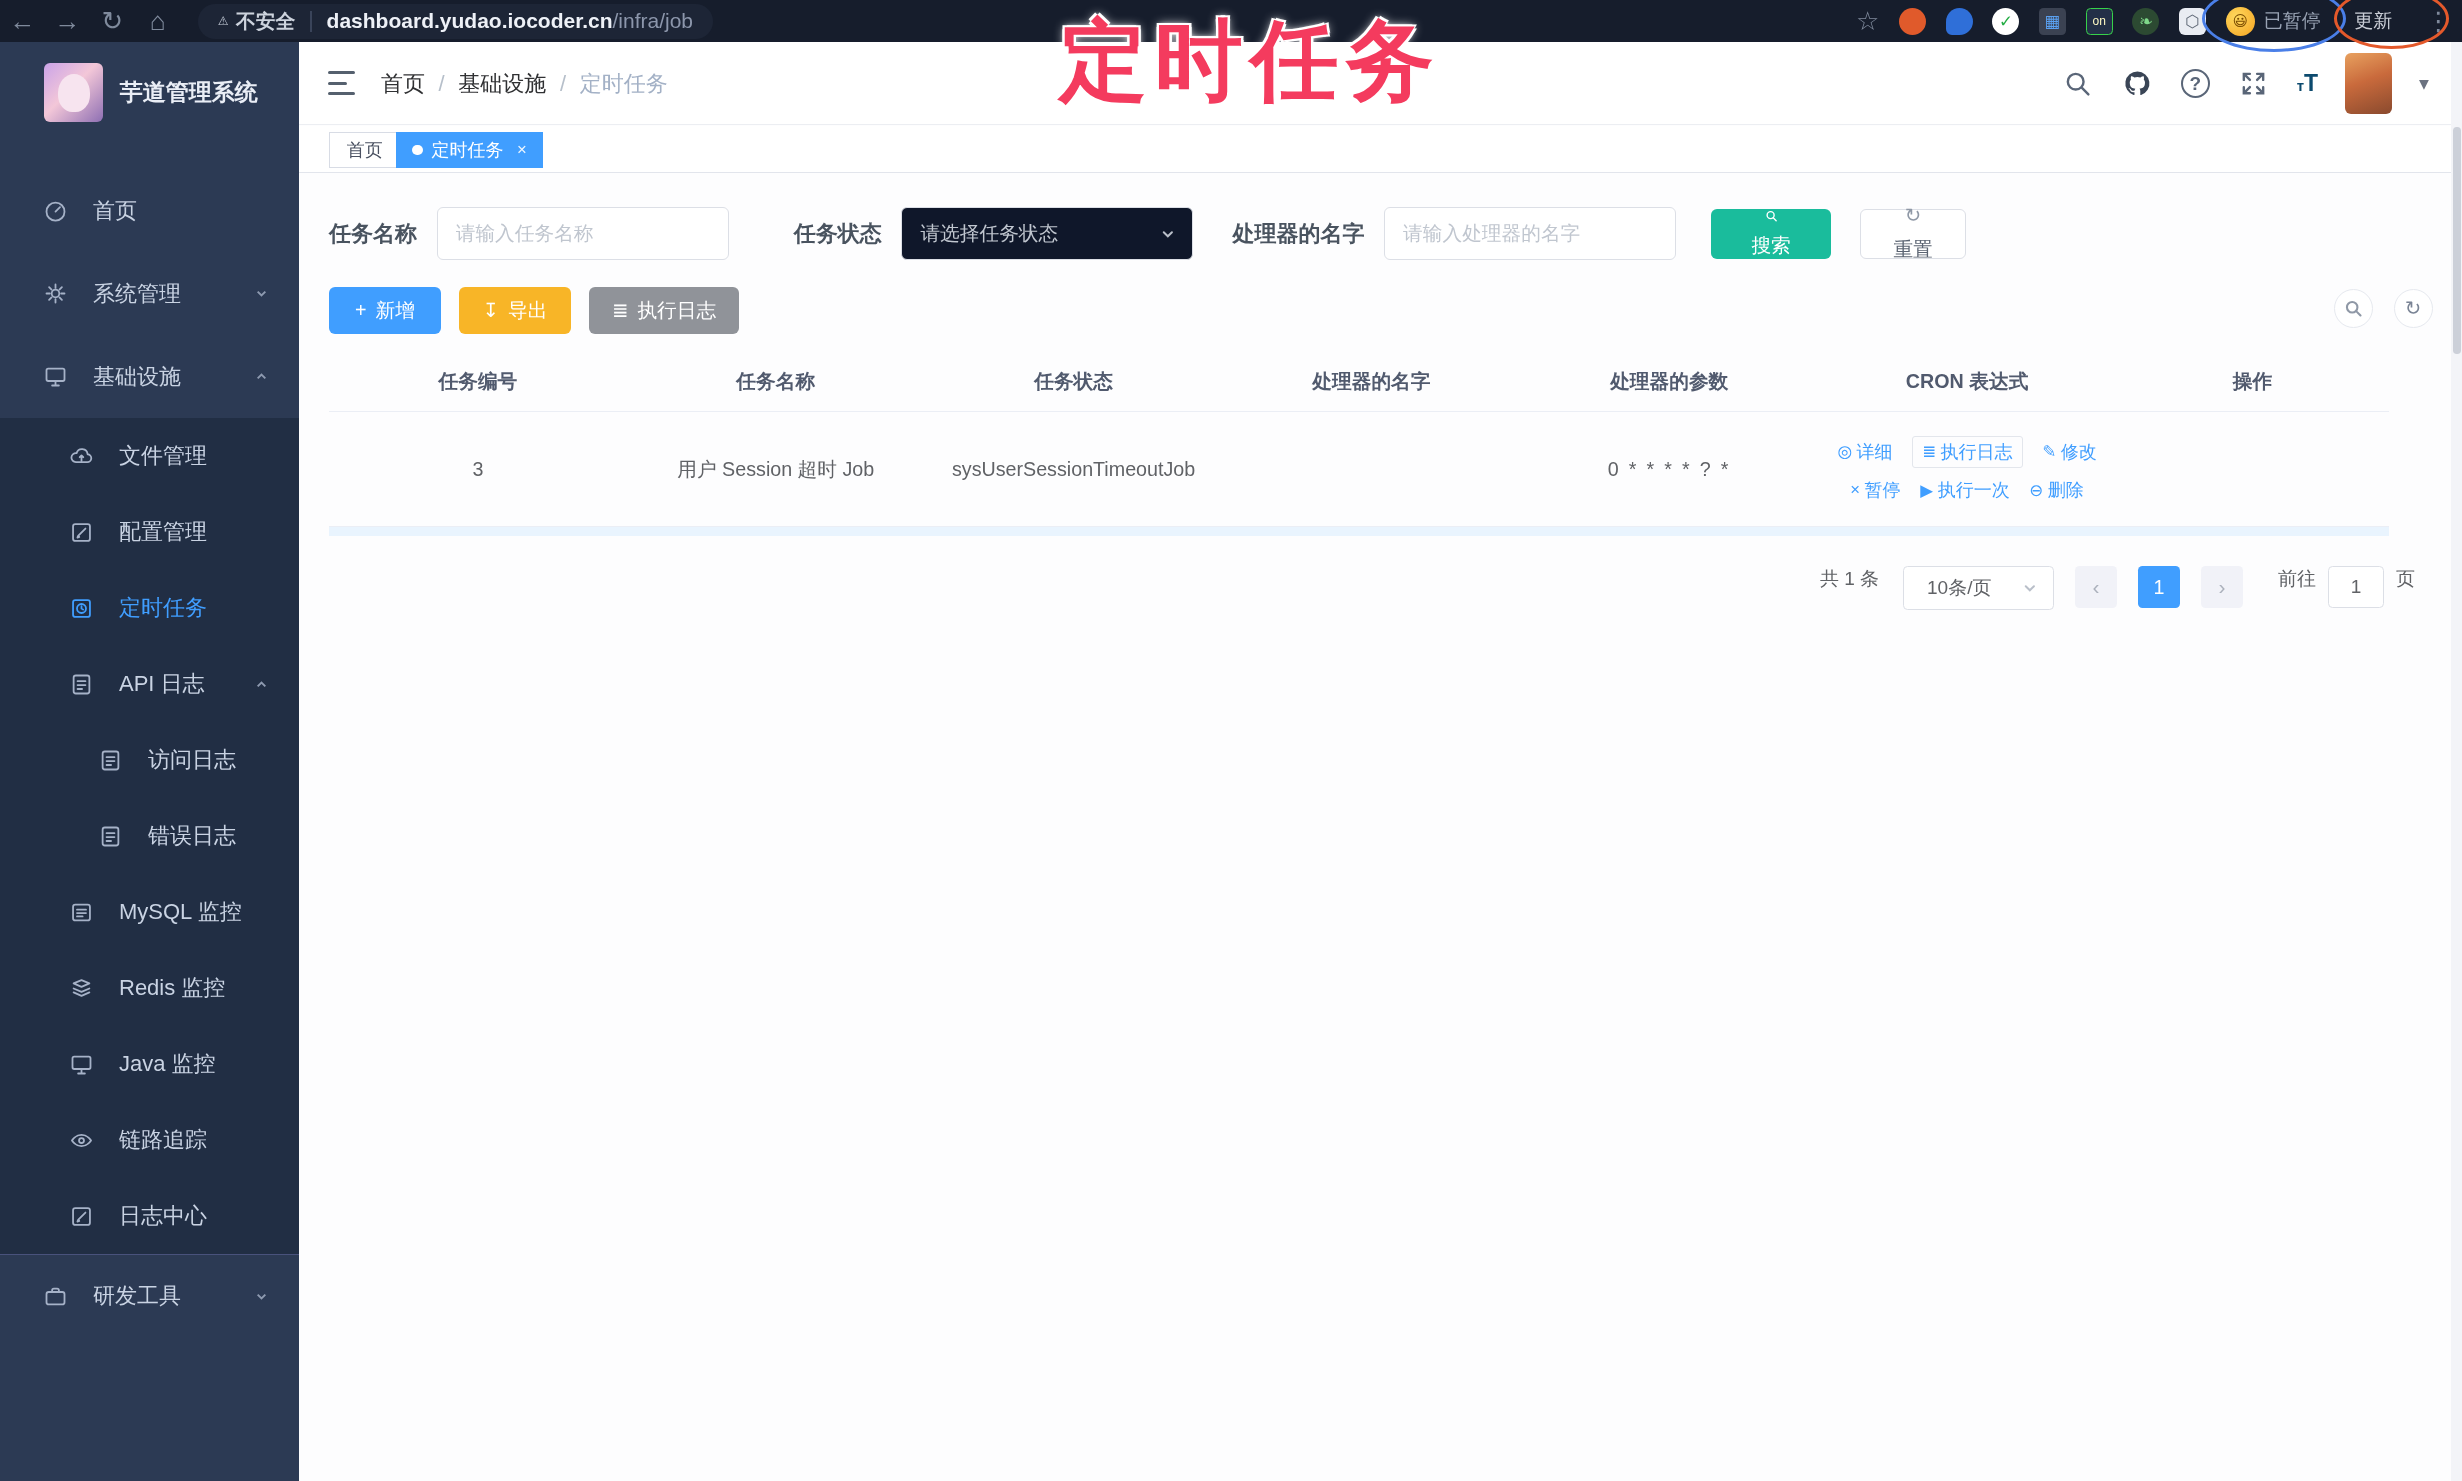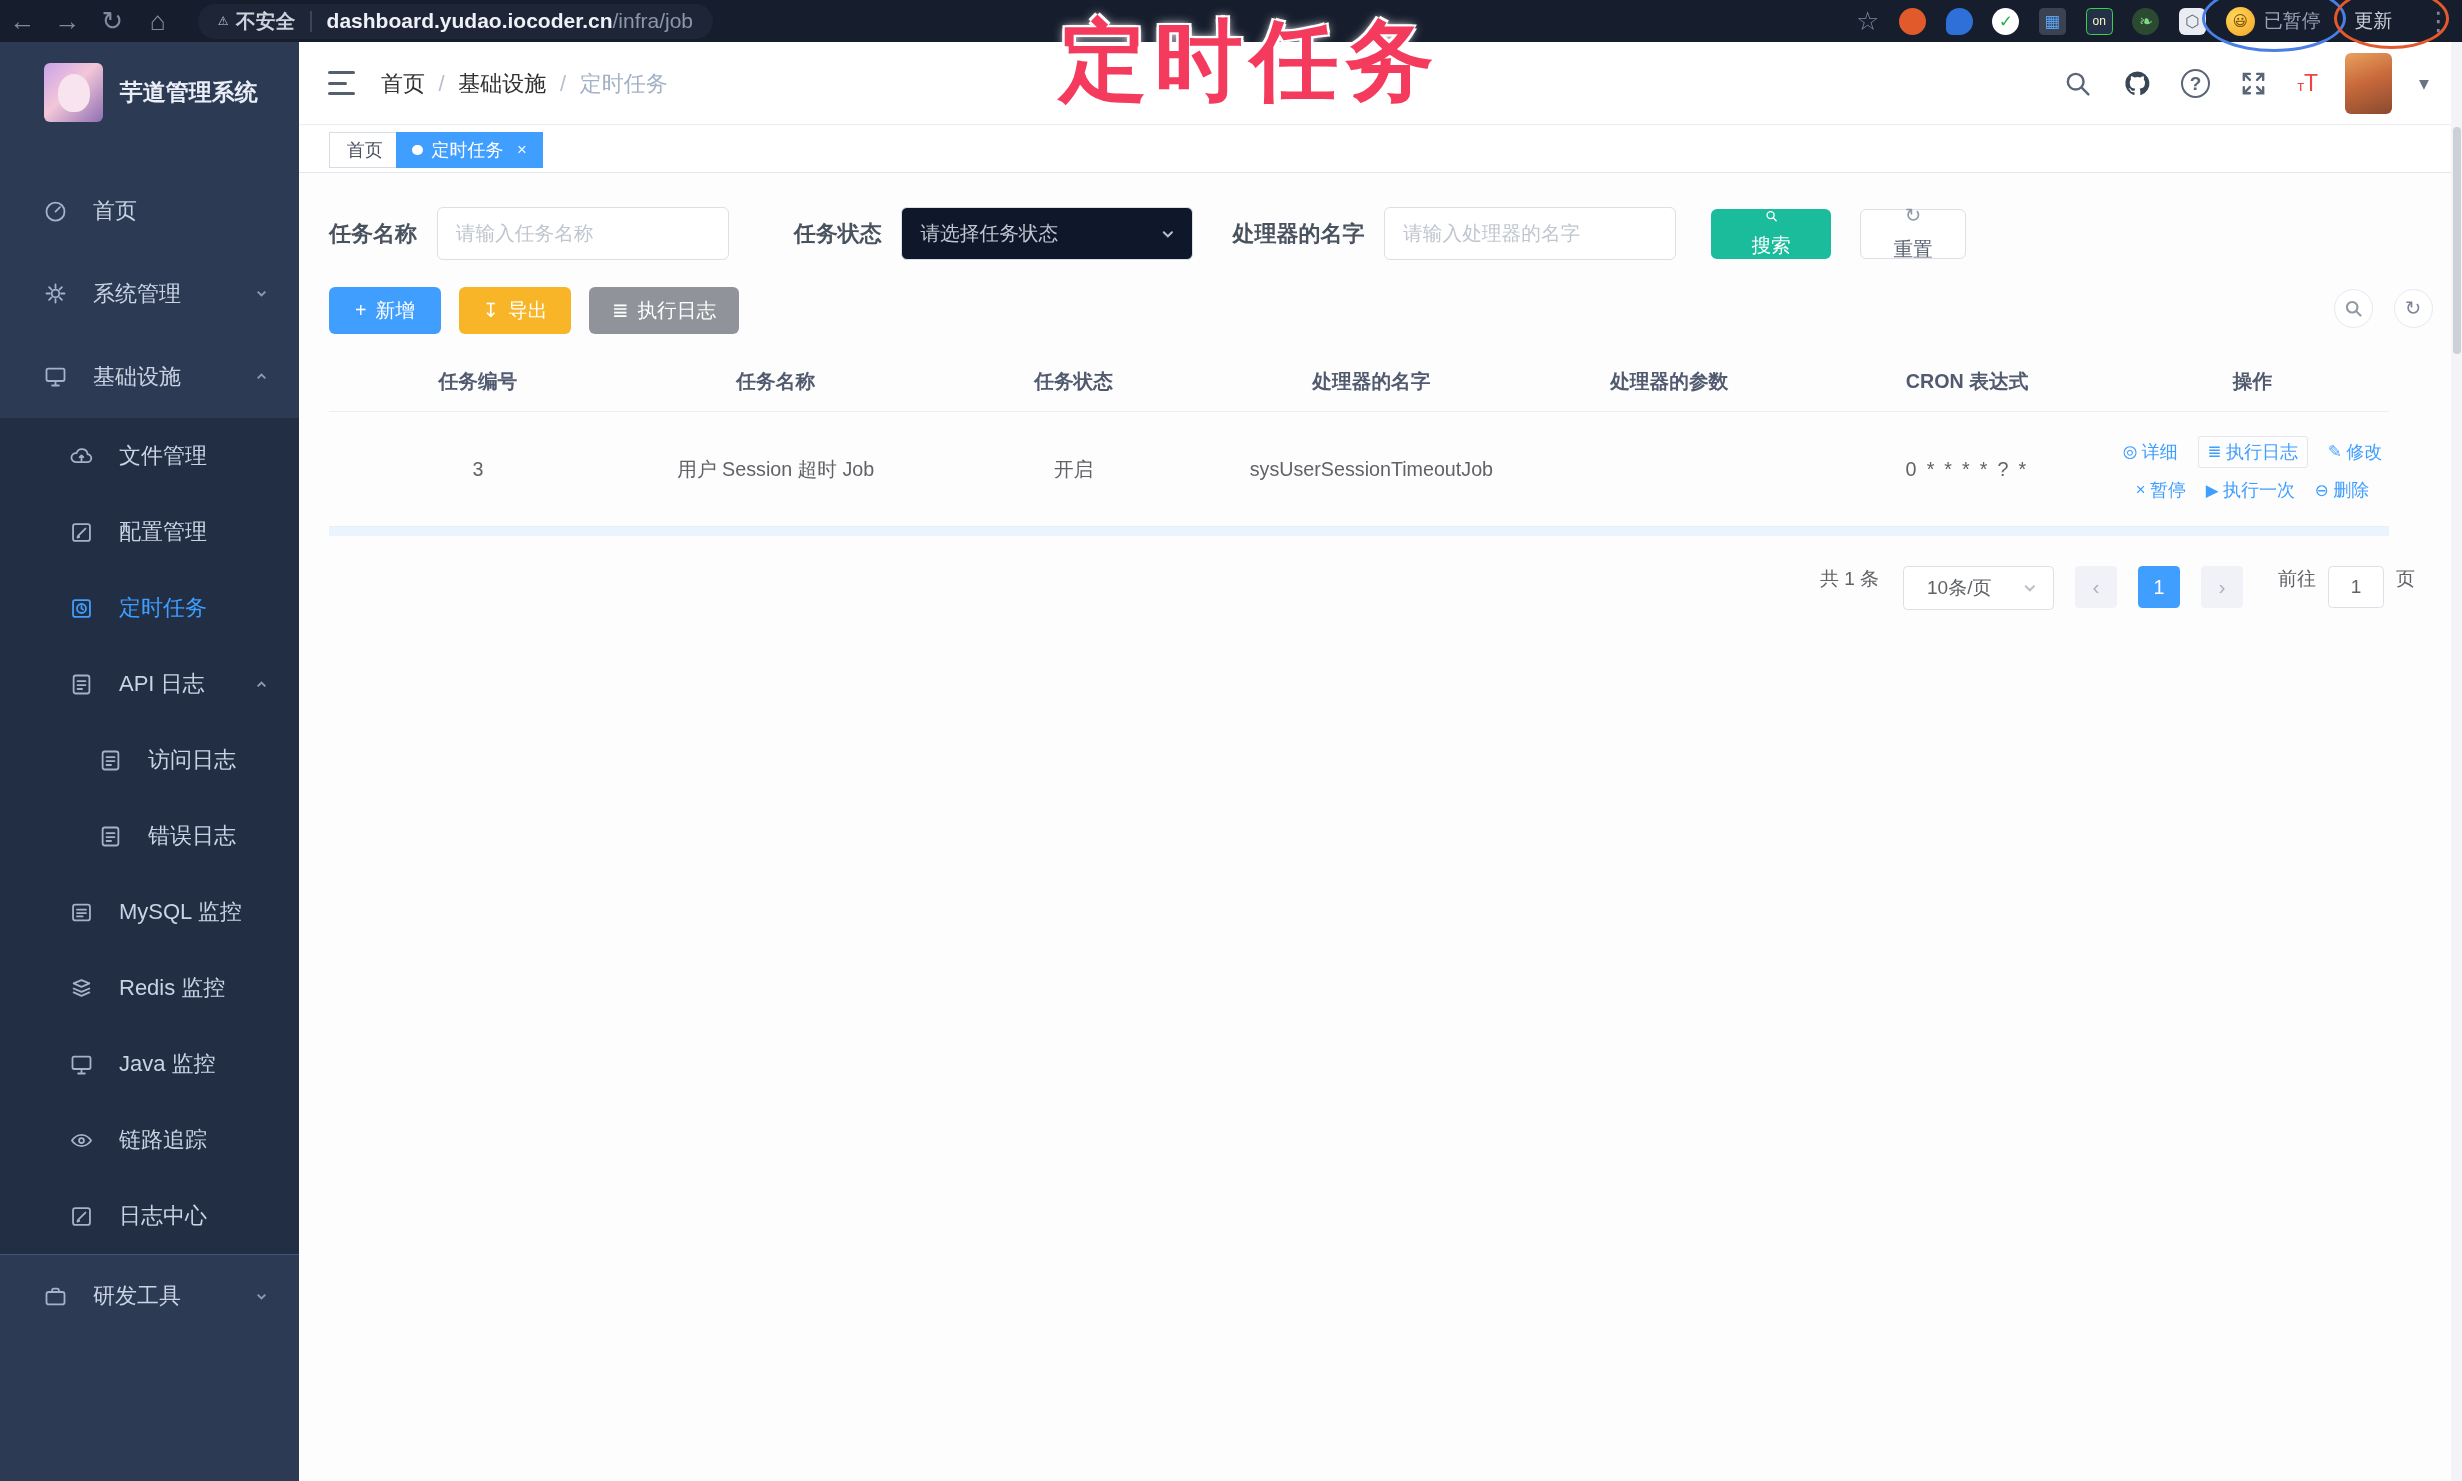--- a/index.html
+++ b/index.html
@@ -67,21 +67,21 @@
   .burger i{display:block;height:3px;background:#55606e;border-radius:1.5px;}
   .burger i:nth-child(2){width:72%;}
   .crumbs{position:absolute;left:82px;top:0;height:83px;display:flex;align-items:center;font-size:22px;color:#303133;}
   .crumbs .sep{margin:0 13.6px;color:#b6bfca;}
   .crumbs .cur{color:#a3b1c6;}
   .hicons{position:absolute;right:33px;top:0;height:83px;display:flex;align-items:center;gap:27px;}
   .hic{width:33px;height:33px;display:flex;align-items:center;justify-content:center;color:#5a6678;cursor:pointer;}
   svg.hsvg{width:29px;height:29px;stroke:#5a6678;fill:none;stroke-width:2;stroke-linecap:round;}
   .qmark{width:29px;height:29px;border:2.3px solid #5a6678;border-radius:50%;font-size:19px;font-weight:bold;
     display:flex;align-items:center;justify-content:center;color:#5a6678;}
-  .tT{font-size:23px;font-weight:normal;color:#ef4444;}
+  .tT{font-size:23px;font-weight:bold;color:#0c4a6e;}
   .tT small{font-size:15px;}
   .avatar{width:47px;height:61px;border-radius:6px;
     background:linear-gradient(160deg,#e8a15f 0%,#c96a3c 45%,#8a4a2e 100%);}
   .caret{color:#6b7280;font-size:19.7px;}
 
   
   .tags{position:absolute;left:0;top:84px;right:0;height:47px;background:#fff;border-bottom:1.5px solid #e2e5ec;}
   .tag{position:absolute;top:6px;height:36px;display:flex;align-items:center;font-size:18px;cursor:pointer;}
   .tag-plain{left:30px;padding:0 16.7px;border:1.5px solid #d8dce5;background:#fff;color:#495060;}
   .tag-act{left:97px;padding:0 15px;background:var(--accent);border:1.5px solid var(--accent);color:#fff;gap:9px;}
@@ -425,21 +425,20 @@
       <div>任务名称</div>
       <div>任务状态</div>
       <div>处理器的名字</div>
       <div>处理器的参数</div>
       <div>CRON 表达式</div>
       <div>操作</div>
     </div>
     <div class="trow tbody">
       <div class="cell">3</div>
       <div class="cell">用户 Session 超时 Job</div>
-      <div class="cell">开启</div>
       <div class="cell">
           <span class="cell-handler">sysUserSessionTimeoutJob</span>
         </div>
       <div class="cell"></div>
       <div class="cell cron">0 * * * * ? *</div>
       <div class="cell acts">
         <div class="actrow">
           <span class="alink">
               <span class="ai">◎</span>
               <span>详细</span>

